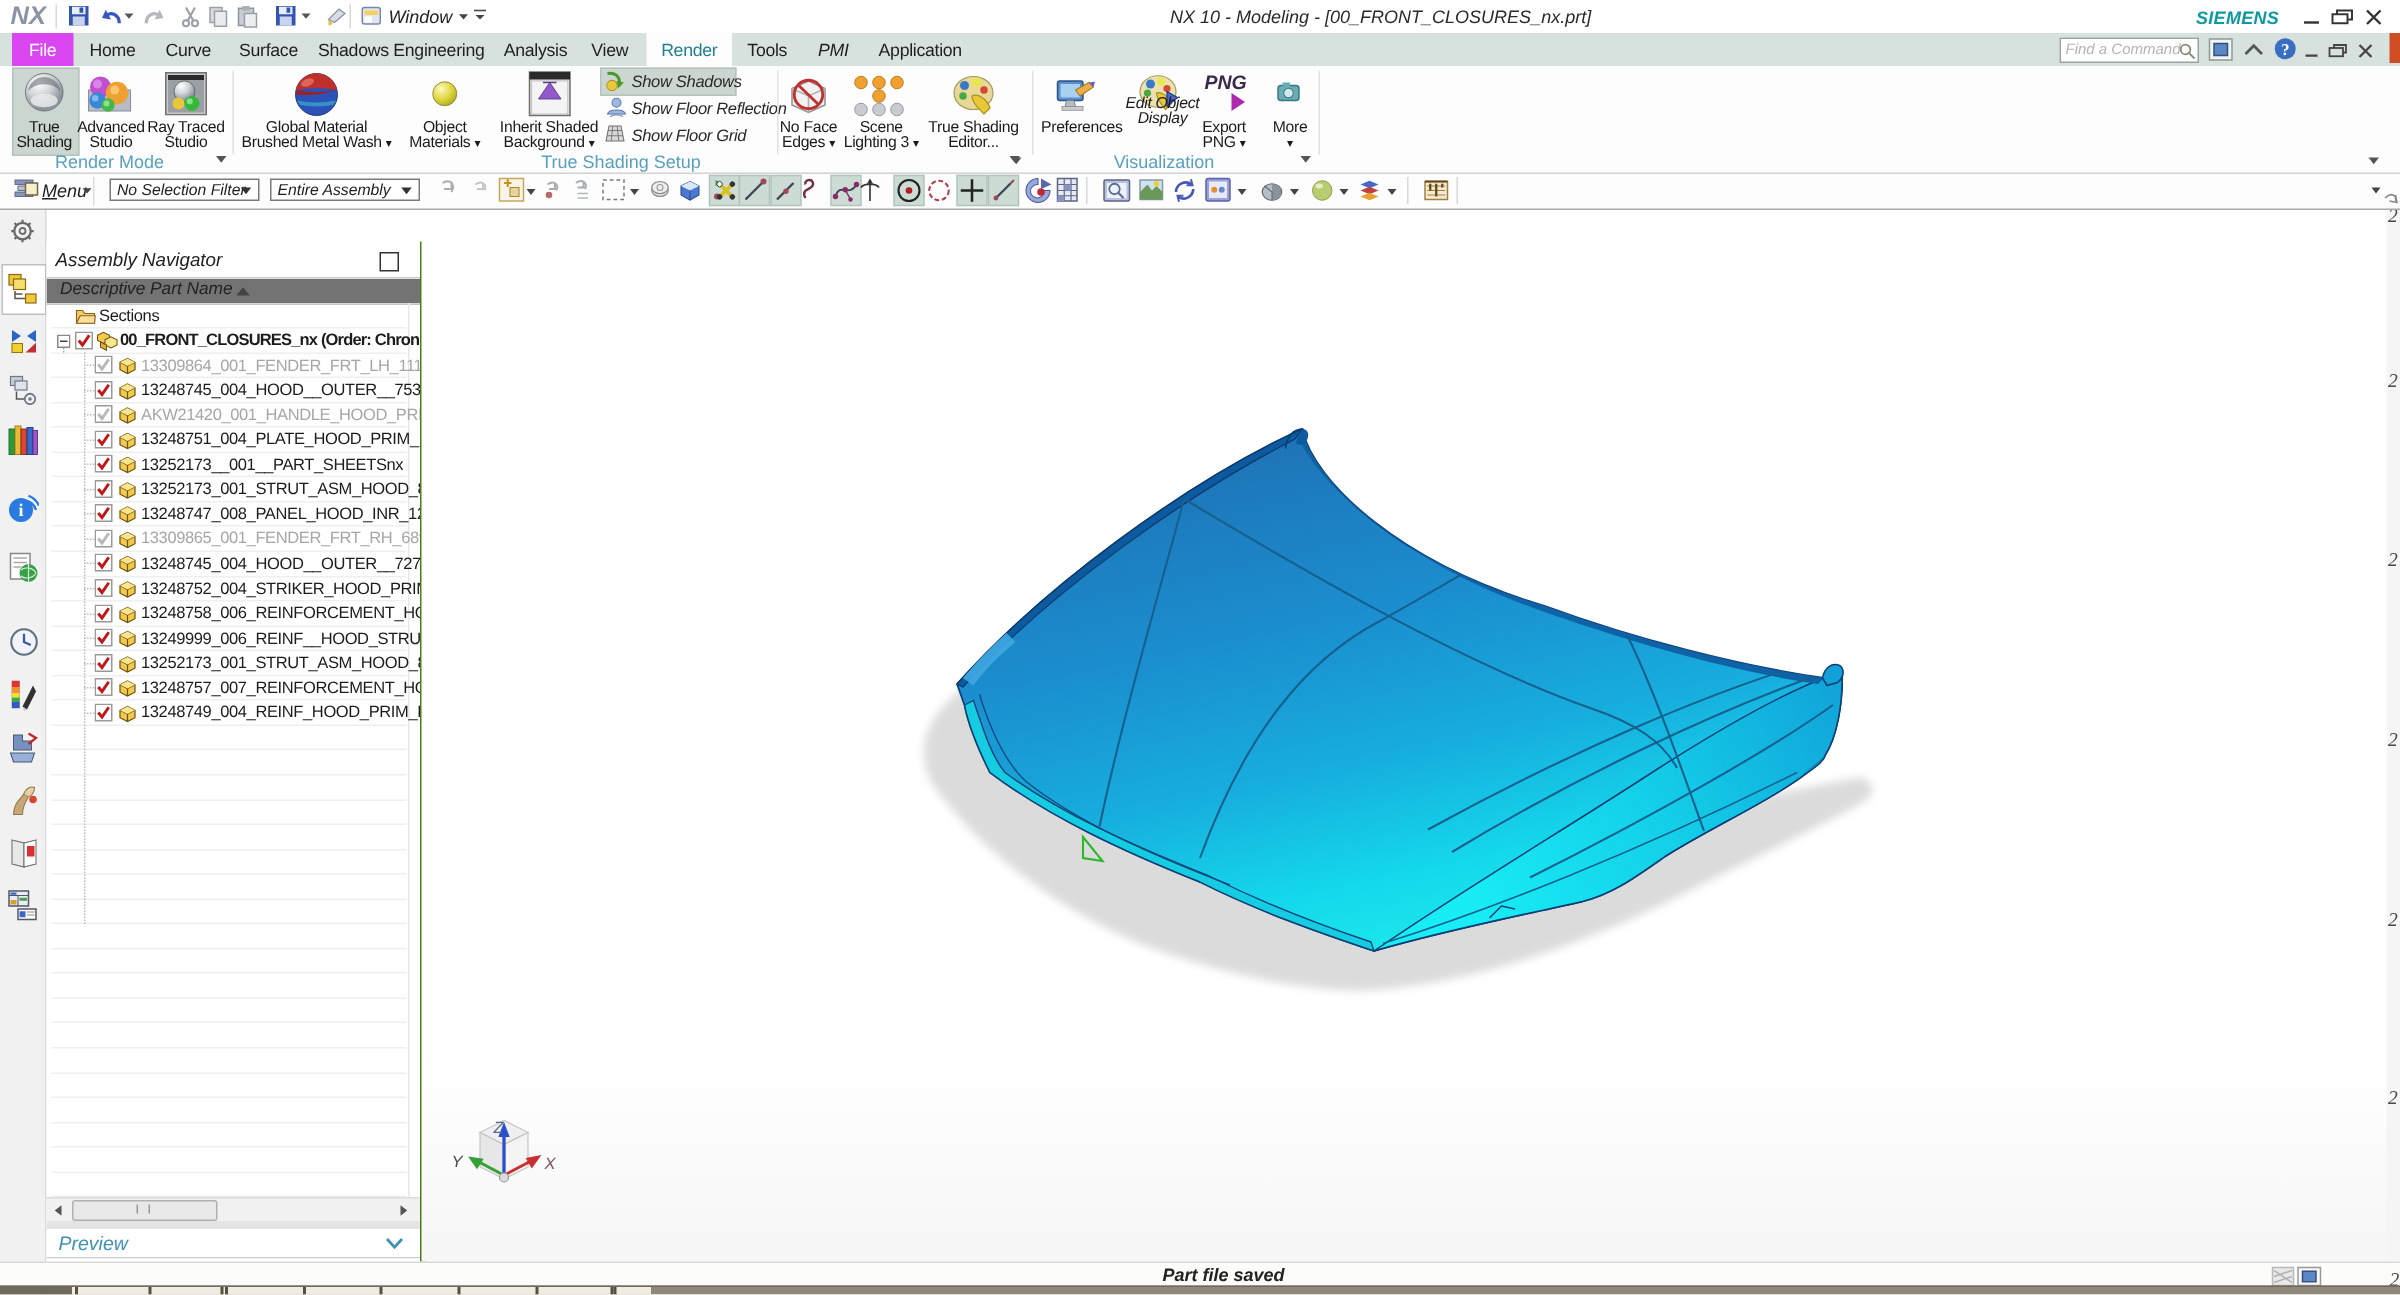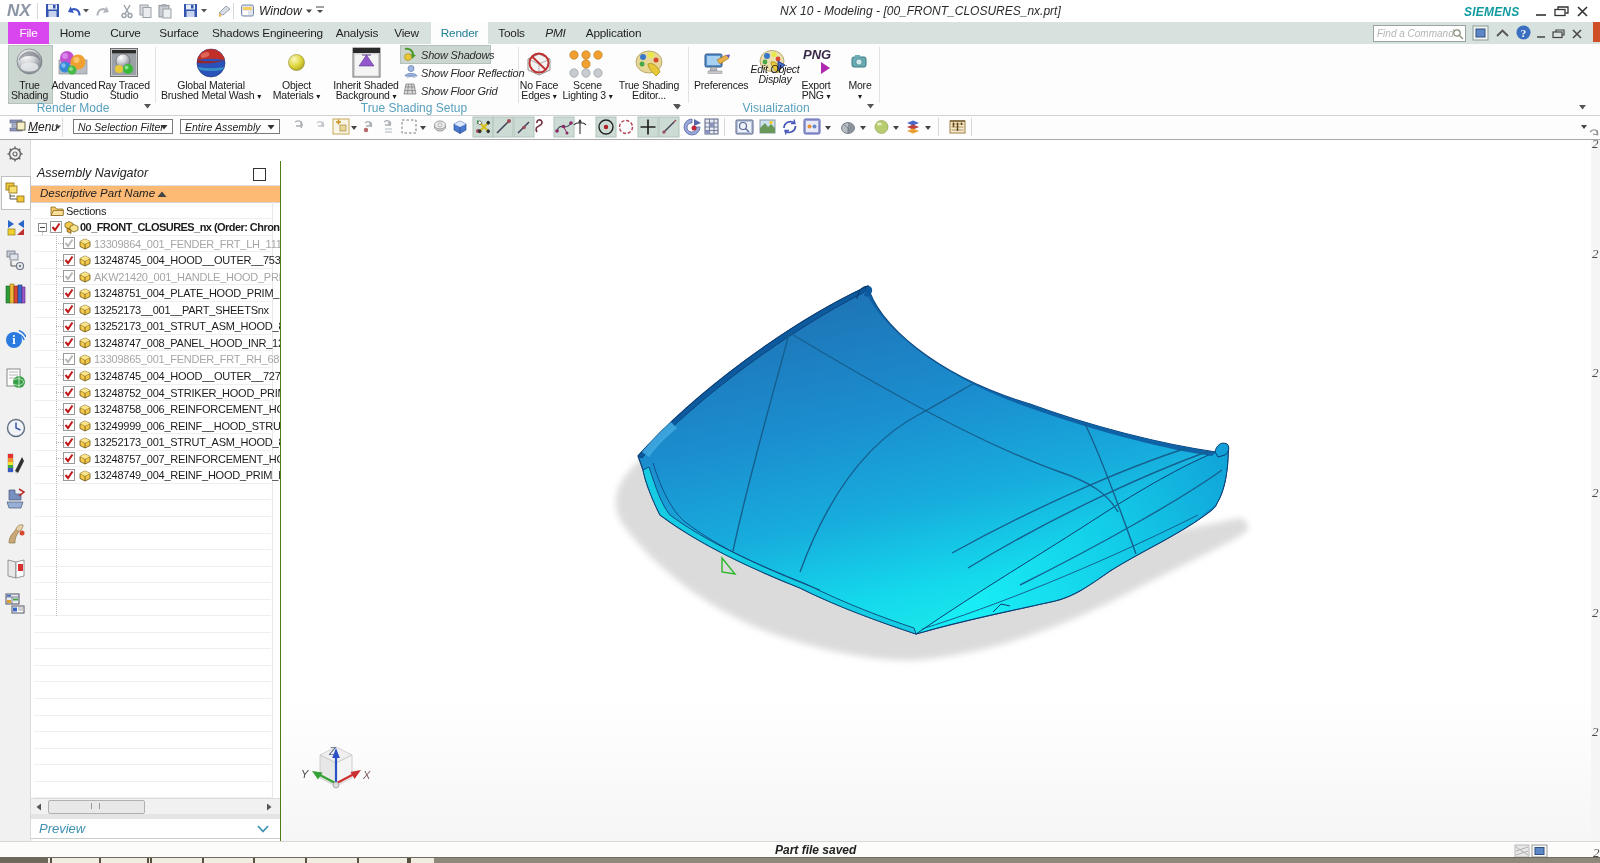--- a/index.html
+++ b/index.html
@@ -552,21 +552,21 @@
       <rect x="8" y="6.5" width="5" height="2" fill="#48a048"></rect>
       <rect x="2" y="8" width="4" height="3" fill="#d8a030"></rect>
       <rect x="7" y="14" width="12" height="7" fill="#fff" stroke="#556"></rect>
       <rect x="8" y="15.5" width="4" height="4" fill="#3a66c8"></rect>
       <path d="M13 16 L18 16 M13 18 L18 18" stroke="#888" stroke-width="0.8"></path>
     </svg>
 </div>
 <div class="abs" id="navpanel">
  <div class="tx" style="left:6px;top:5px;font-size:12.5px;color:#222;">Assembly Navigator</div>
  <div class="abs" style="left:222px;top:7px;width:11px;height:11px;border:1.5px solid #333;"></div>
- <div class="abs" style="left:0px;top:24px;width:249px;height:16px;background:#fdba74;border-top:1px solid #e0e0e0;border-bottom:1px solid #d5d5d5;">
+ <div class="abs" style="left:0px;top:24px;width:249px;height:16px;background:#737373;border-top:1px solid #e0e0e0;border-bottom:1px solid #d5d5d5;">
    <div class="tx" style="left:9px;top:1px;font-size:11.5px;color:#222;">Descriptive Part Name</div>
    <svg class="abs" style="left:126px;top:5px" width="10" height="7">
         <path d="M5 0.5 L9.5 6 L0.5 6 Z" fill="#444"></path>
       </svg>
  </div>
  <div id="treerows">
       <div class="abs" style="left:241px;top:41px;width:1px;height:596px;background:#e8e8e8;"></div>
 <div class="abs" style="left:3px;top:57.0px;width:237px;height:1px;background:#efefef;"></div>
 <div class="abs" style="left:3px;top:73.5px;width:237px;height:1px;background:#efefef;"></div>
 <div class="abs" style="left:3px;top:90.1px;width:237px;height:1px;background:#efefef;"></div>

